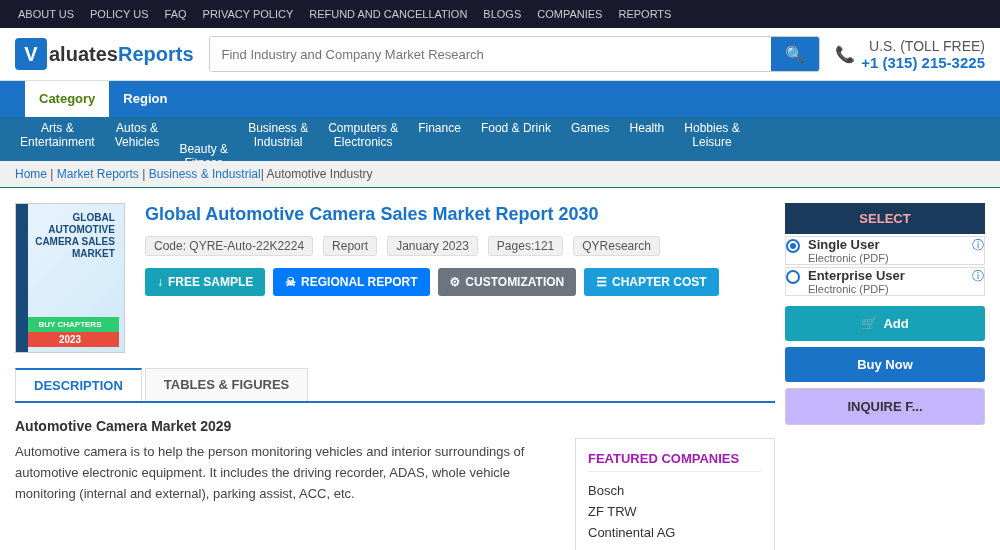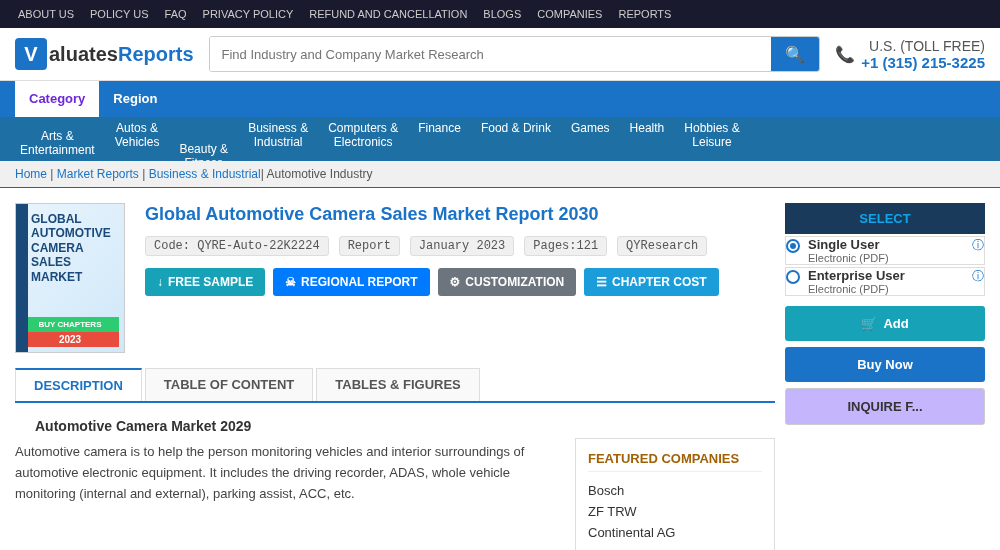--- a/index.html
+++ b/index.html
@@ -103,21 +103,22 @@
       color: #fff;
       padding: 0 14px;
       height: 36px;
       line-height: 36px;
       cursor: pointer;
       font-size: 13px;
       font-weight: bold;
     }
     .cat-region-bar .tab.active {
       background: #fff;
-      color: #6d28d9;
+      color: #4d7c0f;
+      margin-left: 10px;
     }
 
     
     .categories-bar {
       background: #1d6fa4;
       display: flex;
       align-items: center;
       padding: 0 10px;
       height: 44px;
       overflow: hidden;
@@ -171,24 +172,24 @@
       align-items: center;
       justify-content: flex-start;
       padding: 8px 5px 5px;
       font-size: 9px;
       font-weight: bold;
       color: #1a4a7a;
       text-align: center;
       overflow: hidden;
     }
     .book-cover-title {
-      font-size: 12px;
+      font-size: 10px;
       font-weight: bold;
       color: #1a4a7a;
-      text-align: left;
+      text-align: right;
       line-height: 1.2;
       margin-bottom: 4px;
     }
     .book-cover-badge {
       background: #2ecc71;
       color: #fff;
       padding: 3px 6px;
       font-size: 8px;
       font-weight: bold;
       margin-top: auto;
@@ -221,21 +222,20 @@
       margin-bottom: 10px;
       line-height: 1.3;
     }
     .product-meta {
       display: flex;
       gap: 10px;
       flex-wrap: wrap;
       margin-bottom: 12px;
       font-size: 12px;
       color: #555;
-      font-family: Liberation Mono, monospace;
     }
     .meta-item {
       background: #f0f0f0;
       border: 1px solid #ddd;
       padding: 2px 8px;
       border-radius: 3px;
     }
     .product-actions {
       display: flex;
       gap: 8px;
@@ -279,56 +279,56 @@
     }
     .tab-item.active {
       background: #fff;
       color: #1a73c7;
       border-top: 2px solid #1a73c7;
       border-color: #1a73c7 #ddd #fff;
     }
 
     
     .description-area { font-size: 13px; }
-    .desc-heading { font-weight: bold; font-size: 14px; margin-bottom: 8px; color: #333; margin-left: 20px; }
+    .desc-heading { font-weight: bold; font-size: 14px; margin-bottom: 8px; color: #333; }
     .desc-text { color: #444; line-height: 1.6; font-size: 13px; }
 
     
     .featured-box {
       background: #fff;
       border: 1px solid #ddd;
       padding: 12px;
       margin-top: 20px;
       width: 200px;
       float: right;
       margin-left: 15px;
     }
     .featured-title {
       font-weight: bold;
       font-size: 13px;
-      color: #a16207;
+      color: #a21caf;
       margin-bottom: 8px;
       padding-bottom: 5px;
       border-bottom: 1px solid #eee;
     }
     .company-item {
       padding: 3px 0;
       font-size: 13px;
       color: #333;
     }
 
     
     .right-sidebar {
       width: 200px;
       min-width: 200px;
       margin-left: 10px;
     }
     .select-box {
       background: #1a3a5c;
-      color: #0ea5e9;
+      color: #fca5a5;
       padding: 8px 12px;
       font-weight: bold;
       font-size: 13px;
       text-align: center;
       margin-bottom: 2px;
     }
     .option-row {
       display: flex;
       align-items: flex-start;
       border: 1px solid #ddd;
@@ -413,21 +413,21 @@
   </div>
 </header>
 
 <div class="cat-region-bar">
   <div class="tab active">Category</div>
   <div class="tab">Region</div>
   <div style="flex:1;"></div>
 </div>
 
 <div class="categories-bar">
-  <div class="cat-item" style="line-height:1.2;padding-top:12px;">Arts &amp;<br>Entertainment</div>
+  <div class="cat-item" style="line-height:1.2;padding-top:4px;">Arts &amp;<br>Entertainment</div>
   <div class="cat-item" style="line-height:1.2;padding-top:4px;">Autos &amp;<br>Vehicles</div>
   <div class="cat-item" style="line-height:1.2;padding-top:4px;margin-top:42px;">Beauty &amp;<br>Fitness</div>
   <div class="cat-item" style="line-height:1.2;padding-top:4px;">Business &amp;<br>Industrial</div>
   <div class="cat-item" style="line-height:1.2;padding-top:4px;">Computers &amp;<br>Electronics</div>
   <div class="cat-item" style="line-height:1.2;padding-top:4px;">Finance</div>
   <div class="cat-item" style="line-height:1.2;padding-top:4px;text-align:center;">Food &amp; Drink</div>
   <div class="cat-item" style="line-height:1.2;padding-top:4px;">Games</div>
   <div class="cat-item" style="line-height:1.2;padding-top:4px;">Health</div>
   <div class="cat-item" style="line-height:1.2;padding-top:4px;">Hobbies &amp;<br>Leisure</div>
 </div>
@@ -477,21 +477,20 @@
           <button class="btn btn-cyan">
             <span>☰</span>
             <span>CHAPTER COST</span>
           </button>
         </div>
       </div>
     </div>
 
     <div class="tabs">
       <div class="tab-item active">DESCRIPTION</div>
-      <div class="tab-item">TABLE OF CONTENT</div>
       <div class="tab-item">TABLES &amp; FIGURES</div>
     </div>
 
     <div class="description-area">
       <div class="content-body">
         <div style="flex:1;">
           <div class="desc-heading">Automotive Camera Market 2029</div>
           <div class="desc-text">Automotive camera is to help the person monitoring vehicles and interior surroundings of automotive electronic equipment. It includes the driving recorder, ADAS, whole vehicle monitoring (internal and external), parking assist, ACC, etc.</div>
         </div>
 

